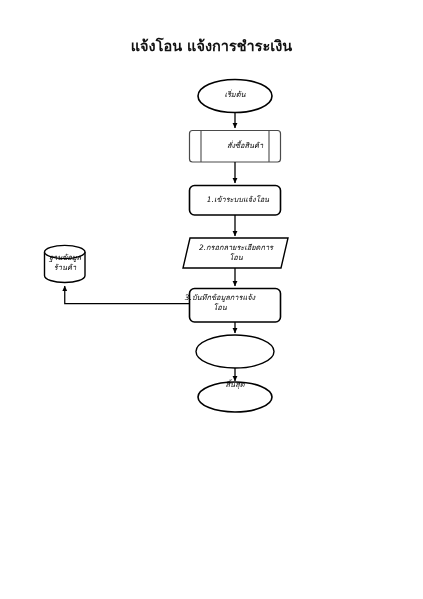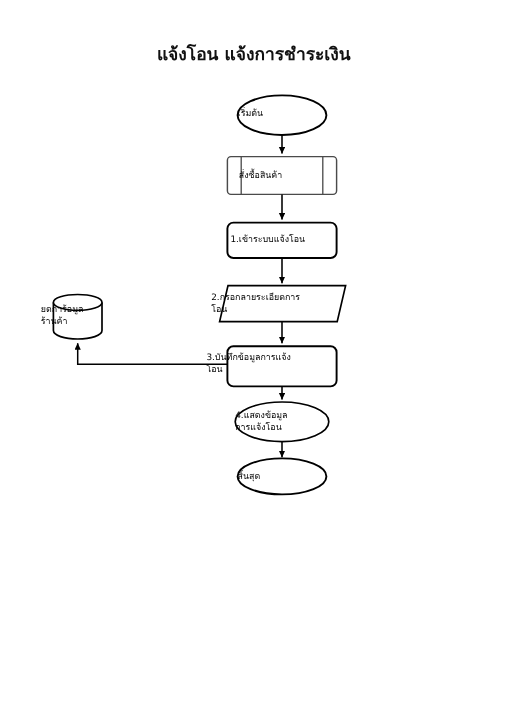--- a/index.html
+++ b/index.html
@@ -44,39 +44,40 @@
     width: 423px;
     height: 599px;
   }
   #chart svg {
     position: absolute;
     left: 0; top: 0;
   }
 
   .node-label {
     position: absolute;
-    text-align: left;
+    text-align: center;
     font-size: 7.4px;
     line-height: 10px;
     color: #000000;
     white-space: nowrap;
     pointer-events: none;
+    font-style: italic;
   }
   .node-label.wrap {
     white-space: normal;
   }
 
   .lbl-start   { left: 198px; top: 90px;  width: 74px; }
   .lbl-sub     { left: 199px; top: 141px; width: 92px; }
   .lbl-n1      { left: 192px; top: 195px; width: 92px; }
   .lbl-n2      { left: 176px; top: 243px; width: 120px; }
   .lbl-db      { left: 34px;  top: 253px; width: 62px; }
   .lbl-n3      { left: 172px; top: 293px; width: 96px; }
   .lbl-n4      { left: 196px; top: 341px; width: 78px; }
-  .lbl-end     { left: 198px; top: 392px; width: 74px; }
+  .lbl-end     { left: 198px; top: 380px; width: 74px; }
 </style>
 </head>
 <body>
 
 <div id="page">
 
   <div id="title">แจ้งโอน แจ้งการชำระเงิน</div>
 
   <div id="chart">
 
@@ -131,30 +132,26 @@
     <div class="node-label lbl-sub">สั่งซื้อสินค้า</div>
 
     <div class="node-label lbl-n1">1.เข้าระบบแจ้งโอน</div>
 
     <div class="node-label lbl-n2 wrap">
       <span>2.กรอกลายระเอียดการ</span><br>
       <span>โอน</span>
     </div>
 
     <div class="node-label lbl-db wrap">
-      <span>ยดการ้อมูล</span><br>
+      <span>ฐานข้อมูล</span><br>
       <span>ร้านค้า</span>
     </div>
 
     <div class="node-label lbl-n3 wrap">
       <span>3.บันทึกข้อมูลการแจ้ง</span><br>
       <span>โอน</span>
     </div>
 
-    <div class="node-label lbl-n4 wrap">
-      <span>4.แสดงข้อมูล</span><br>
-      <span>การแจ้งโอน</span>
-    </div>
 
     <div class="node-label lbl-end">สิ้นสุด</div>
 
   </div>
 </div>
 
 </body></html>

